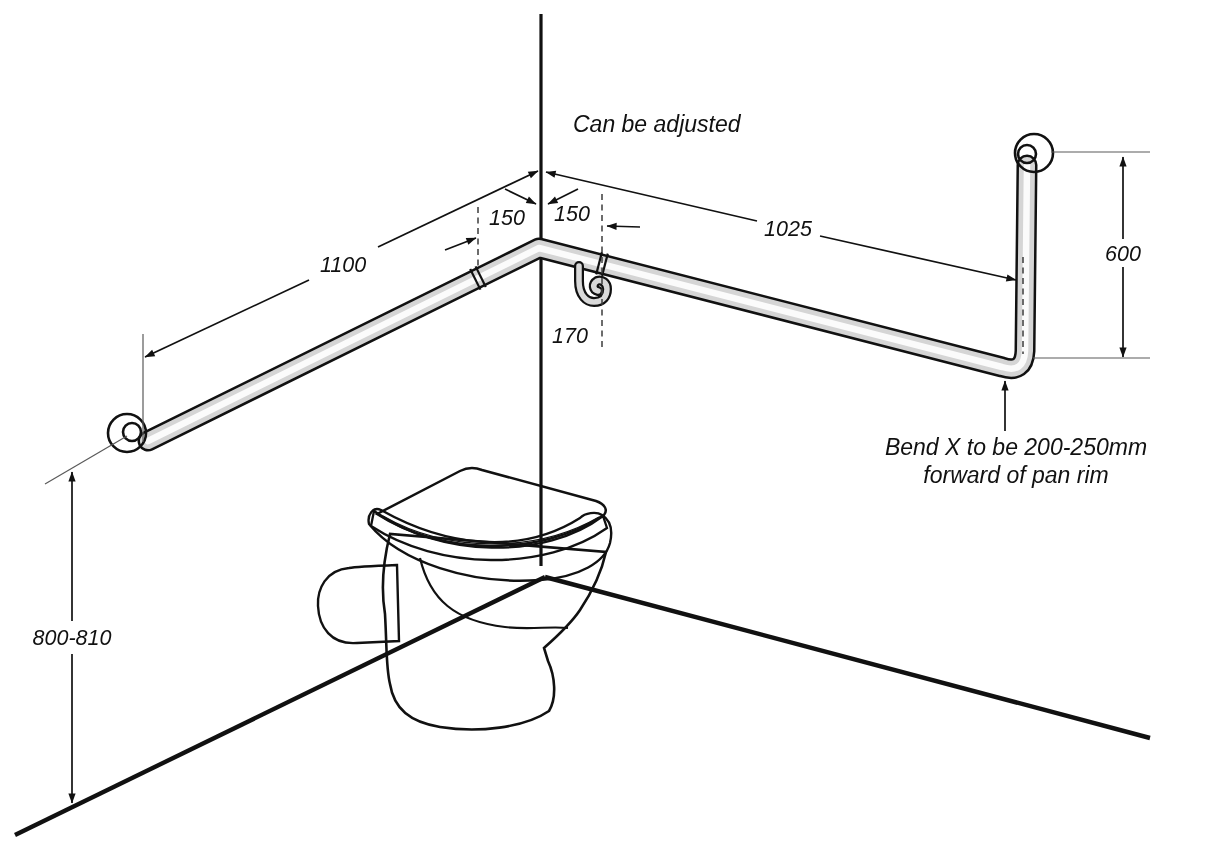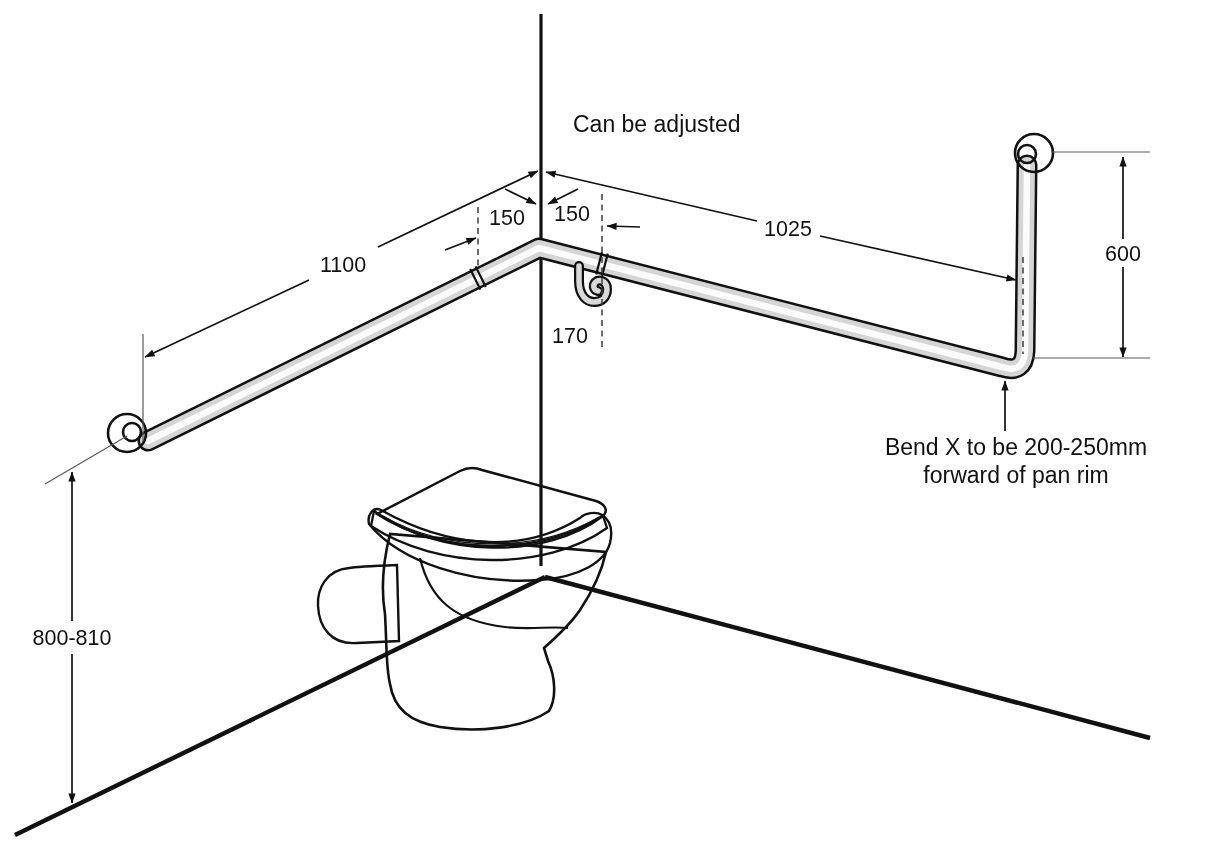--- a/index.html
+++ b/index.html
@@ -9,20 +9,21 @@
     width: 1214px;
     height: 858px;
     overflow: hidden;
     font-family: "Liberation Sans", sans-serif;
   }
   #stage {
     position: relative;
     width: 1214px;
     height: 858px;
     background: #ffffff;
+    font-style: italic;
   }
   svg { display: block; }
   text {
     font-family: "Liberation Sans", sans-serif;
     fill: #111111;
   }
   .dim-text  { font-size: 21.5px; }
   .note-text { font-size: 23px; }
   .dim-line  { stroke: #111111; stroke-width: 1.7; fill: none; }
   .ext-line  { stroke: #5a5a5a; stroke-width: 1.2; fill: none; }

